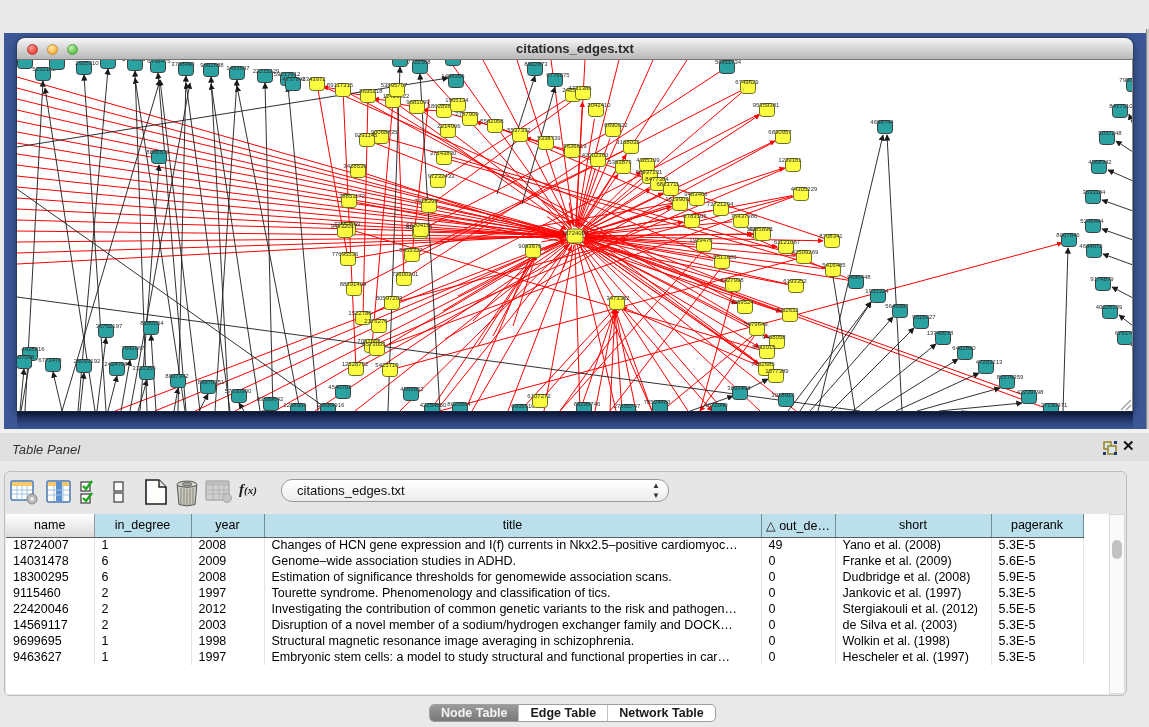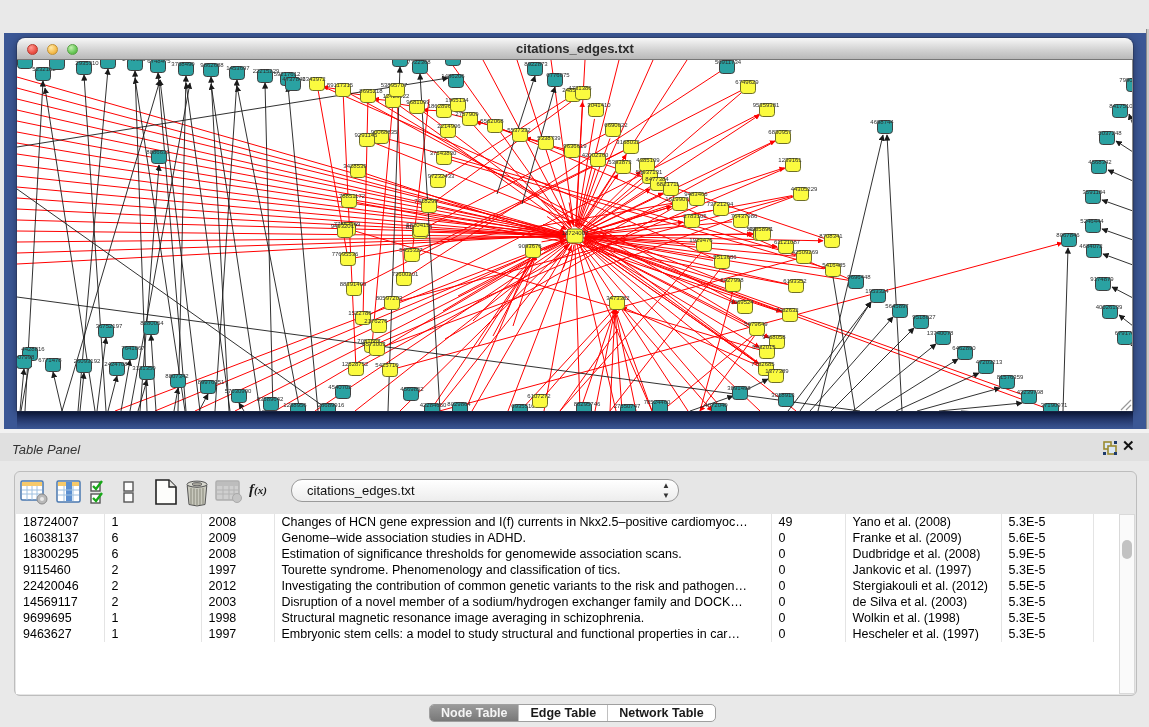--- a/index.html
+++ b/index.html
@@ -7,21 +7,21 @@
 #shadowband { position:absolute; left:13px; top:378px; width:1116px; height:18px; background:linear-gradient(#0e1c42 0%, #24376b 45%, #3b5795 100%); }
 #rightedge { position:absolute; left:1146px; top:0; width:3px; height:400px; background:#c9c9c9; border-left:1px solid #8a8a8a; }
 #win { position:absolute; left:17px; top:9px; width:1116px; height:373px; border-radius:8px 8px 0 0; box-shadow:0 0 0 1px rgba(40,50,80,.5), 0 2px 8px rgba(0,0,10,.45); }
 #titlebar { position:absolute; left:0; top:0; width:1116px; height:22px; border-radius:8px 8px 0 0; background:linear-gradient(#f7f7f7, #d3d3d3 55%, #b9b9b9); border-bottom:1px solid #777; }
 #titlebar .t { position:absolute; left:0; right:0; top:3px; text-align:center; font-size:13px; font-weight:bold; color:#2b2b2b; }
 .tl { position:absolute; top:6px; width:11px; height:11px; border-radius:50%; }
 #canvas { position:absolute; left:0; top:22px; width:1116px; height:351px; background:#fff; overflow:hidden; border-right:1px solid #8a8a8a; }
 #tp { position:absolute; left:0; top:400px; width:1149px; height:327px; background:#e9e9e9; }
 #tpband { position:absolute; left:0; top:0; width:1149px; height:32px; background:#e0e0e0; border-top:4px solid #f2f2f2;font-style:italic; }
 #tpband .lbl { position:absolute; left:12px; top:9px; font-size:13px; color:#333; }
-#panel { position:absolute; left:14px; top:42px; width:1123px; height:225px; background:#e6e6e6; border:1px solid #bdbdbd; border-radius:6px; }
+#panel { position:absolute; left:4px; top:42px; width:1123px; height:225px; background:#e6e6e6; border:1px solid #bdbdbd; border-radius:6px; }
 #dd { position:absolute; left:276px; top:7px; width:388px; height:23px; background:linear-gradient(#ffffff,#ededed); border:1px solid #9a9a9a; border-radius:11px; font-size:13px; color:#111; line-height:21px; padding-left:15px; }
 #dd .st { position:absolute; right:8px; top:1px; font-size:8px; color:#333; line-height:10px; }
 #tbl { position:absolute; left:1px; top:42px; width:1104px; height:180px; background:#fff; overflow:hidden; }
 table { border-collapse:collapse; table-layout:fixed; width:1077px; font-size:12.5px; }
 th { height:23px; background:#bcdfec; border-right:1px solid #708d99; border-bottom:1px solid #5c5c5c; font-weight:normal; font-size:12.5px; padding:0; }
 th.c0 { background:linear-gradient(#ffffff,#dcdcdc); border-right:1px solid #9a9a9a; }
 td { height:16px; padding:0 0 0 7px; white-space:nowrap; overflow:hidden; color:#000; border-right:1px solid #e4e4e4; }
 .c0 { width:88px; } .c1 { width:97px; } .c2 { width:73px; } .c3 { width:497px; }
 .c4 { width:74px; } .c5 { width:156px; } .c6 { width:92px; }
 #sb { position:absolute; left:1104px; top:42px; width:16px; height:180px; background:#fafafa; border:1px solid #d9d9d9; }
@@ -637,31 +637,40 @@
           <rect x="1" y="2" width="23" height="19" rx="1.5" fill="#cfcfcf" stroke="#adadad" stroke-width="1.5"></rect>
           <rect x="2" y="3" width="21" height="4" fill="#bdbdbd"></rect>
           <path d="M2 11h21M2 15h21M8 7v14M14 7v14M19 7v14" stroke="#b3b3b3"></path>
           <circle cx="22" cy="19" r="4.5" fill="#c4c4c4" stroke="#aaa"></circle>
         </svg>
     <div class="ticon" id="fx" style="left:234px">f<i>(x)</i></div>
     <div id="dd">citations_edges.txt<div class="st">▲<br>▼</div></div>
     <div id="tbl">
       <table>
         <tbody>
+              <tr>
+                <th class="c0">name</th>
+                <th class="c1">in_degree</th>
+                <th class="c2">year</th>
+                <th class="c3">title</th>
+                <th class="c4">△ out_de…</th>
+                <th class="c5">short</th>
+                <th class="c6">pagerank</th>
+              </tr>
 <tr>
                 <td class="c0">18724007</td>
                 <td class="c1">1</td>
                 <td class="c2">2008</td>
                 <td class="c3">Changes of HCN gene expression and I(f) currents in Nkx2.5–positive cardiomyoc…</td>
                 <td class="c4">49</td>
                 <td class="c5">Yano et al. (2008)</td>
                 <td class="c6">5.3E-5</td>
               </tr>
 <tr>
-                <td class="c0">16038137</td>
+                <td class="c0">14031478</td>
                 <td class="c1">6</td>
                 <td class="c2">2009</td>
                 <td class="c3">Genome–wide association studies in ADHD.</td>
                 <td class="c4">0</td>
                 <td class="c5">Franke et al. (2009)</td>
                 <td class="c6">5.6E-5</td>
               </tr>
 <tr>
                 <td class="c0">18300295</td>
                 <td class="c1">6</td>

